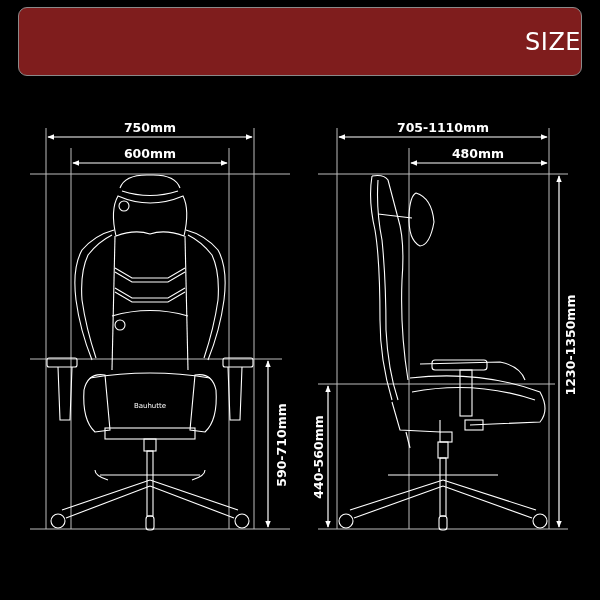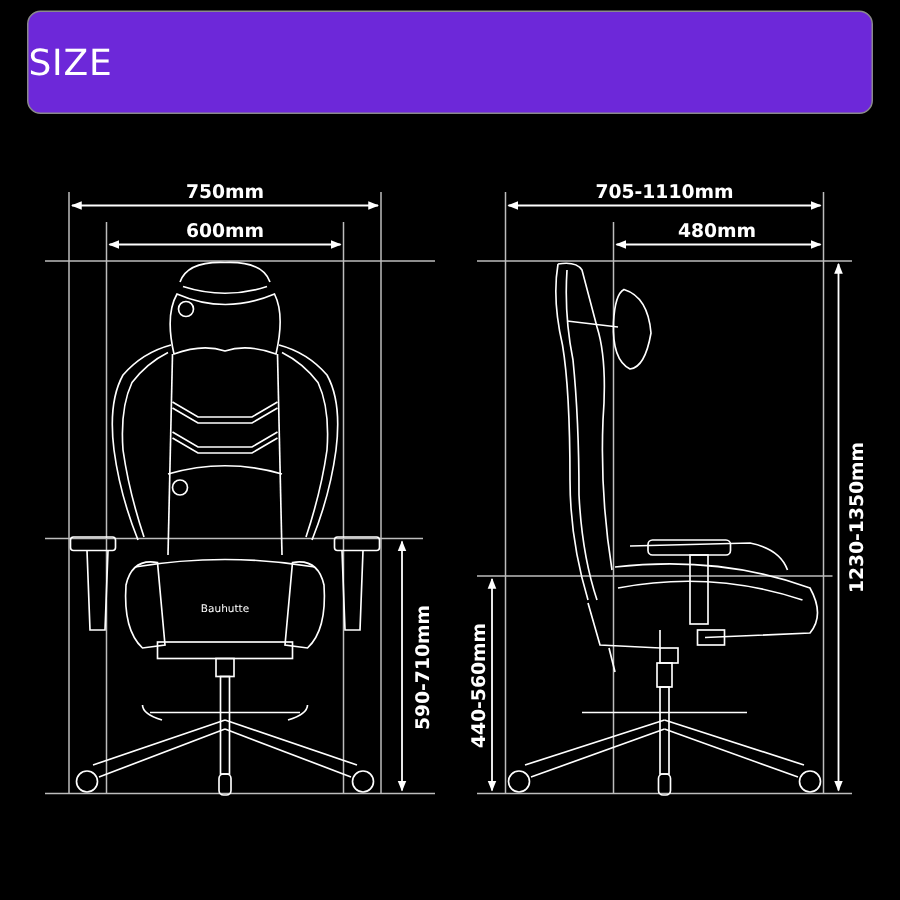--- a/index.html
+++ b/index.html
@@ -1,20 +1,20 @@
 <!DOCTYPE html>
 <html><head>
 <meta charset="utf-8">
 <style>
   html, body { margin:0; padding:0; background:#000; }
   body { width:600px; height:600px; position:relative; overflow:hidden; font-family:"DejaVu Sans", sans-serif; }
   .title-box {
     position:absolute; left:18px; top:7px; width:487px; height:67px;
-    border:1.5px solid #8a8a8a; border-radius:9px; background:#6d28d9;
-    display:flex; align-items:center; justify-content:flex-start;
+    border:1.5px solid #8a8a8a; border-radius:9px; background:#7f1d1d;
+    display:flex; align-items:center; justify-content:flex-end;
     width:487px;
   }
   .title-box { left:18px; width:486px; }
   .title-text { color:#fff; font-size:24px; letter-spacing:0.5px; }
   svg.diagram { position:absolute; left:0; top:0; }
   .dim { fill:#fff; font-family:"DejaVu Sans", sans-serif; font-size:12.5px; font-weight:bold; }
 </style>
 </head>
 <body>
 

